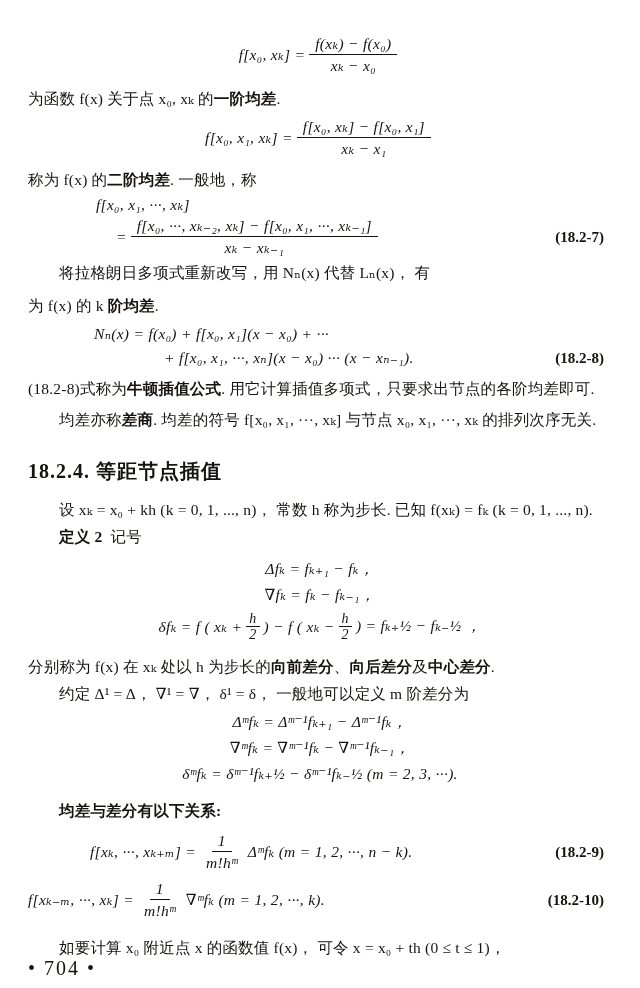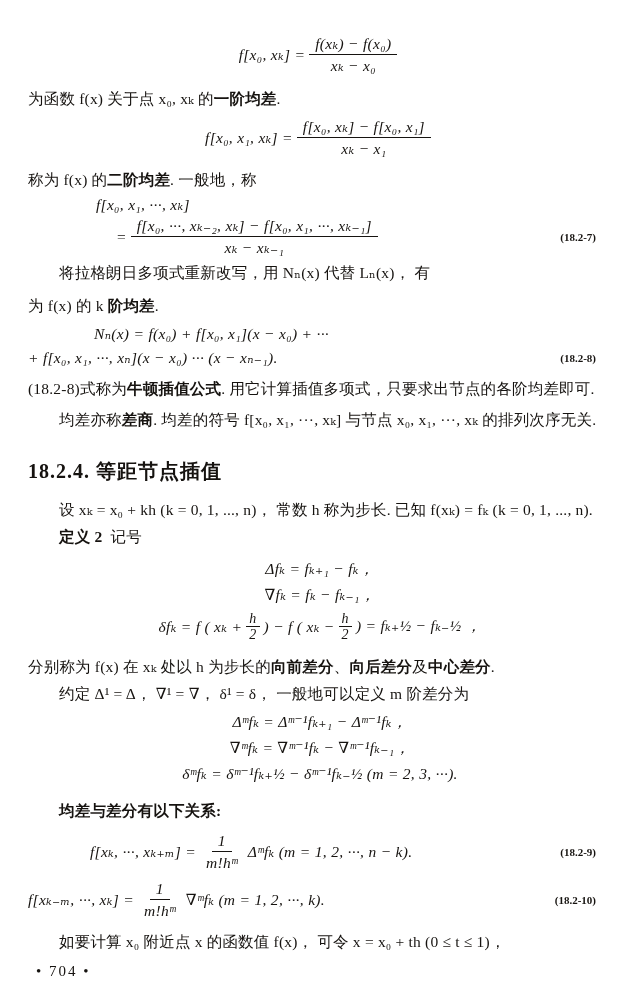--- a/index.html
+++ b/index.html
@@ -8,32 +8,32 @@
     font-family:"Liberation Serif","DejaVu Serif",serif;
     -webkit-font-smoothing:antialiased;
   }
   .page{box-sizing:border-box;width:640px;height:988px;padding:34px 28px 0 28px;position:relative;}
   .para{font-size:15.5px;line-height:25px;text-align:justify;letter-spacing:.2px;}
   .indent{text-indent:2em;}
   .b{font-weight:bold;}
   .eq{font-size:15.5px;font-style:italic;letter-spacing:.3px;}
   .eq-center{display:flex;justify-content:center;align-items:center;}
   .eq-row{position:relative;display:flex;align-items:center;}
-  .eq-tag{position:absolute;right:16px;top:50%;transform:translateY(-50%);
-          font-style:normal;font-weight:bold;font-size:11px;letter-spacing:0;}
+  .eq-tag{position:absolute;right:8px;top:50%;transform:translateY(-50%);
+          font-style:normal;font-weight:bold;font-size:15px;letter-spacing:0;}
   .frac{display:inline-flex;flex-direction:column;align-items:center;margin:0 4px;vertical-align:middle;}
   .frac .fn{display:block;padding:0 6px 0 6px;border-bottom:1.4px solid #161310;line-height:20px;text-align:center;}
   .frac .fd{display:block;padding:1px 6px 0 6px;line-height:20px;text-align:left;}
   .frac.small .fn{padding:0 3px 0 3px;line-height:15px;font-size:14px;}
   .frac.small .fd{padding:0 3px;line-height:15px;font-size:14px;}
   .section-heading{font-size:20px;font-weight:bold;letter-spacing:1px;}
-  .footer{position:absolute;left:36px;bottom:8px;font-size:15px;letter-spacing:2px;}
+  .footer{position:absolute;left:28px;bottom:8px;font-size:20px;letter-spacing:2px;}
   
   .mt2{margin-top:2px;}.mt4{margin-top:4px;}.mt6{margin-top:6px;}.mt8{margin-top:8px;}
-  .mt10{margin-top:10px;}.mt12{margin-top:12px;}.mt14{margin-top:8px;}.mt26{margin-top:26px;}
+  .mt10{margin-top:10px;}.mt12{margin-top:12px;}.mt14{margin-top:14px;}.mt26{margin-top:26px;}
   .lh24{line-height:24px;}
 </style>
 </head>
 <body>
 
 <div class="page">
 
   <div class="eq eq-center">
     <span>f[x₀, xₖ] =</span>
     <span class="frac">
@@ -70,21 +70,21 @@
     <span class="eq-tag">(18.2-7)</span>
   </div>
 
   <div class="para indent mt2">将拉格朗日多项式重新改写，用 Nₙ(x) 代替 Lₙ(x)， 有</div>
 
   <div class="para mt8">
     <span>为 f(x) 的 k </span><span class="b">阶均差</span><span>.</span>
   </div>
 
   <div class="eq mt4 lh24" style="margin-left:66px;">Nₙ(x) = f(x₀) + f[x₀, x₁](x − x₀) + ···</div>
-  <div class="eq eq-row lh24" style="">
+  <div class="eq eq-row lh24" style="margin-left:136px;">
     <span>+ f[x₀, x₁, ···, xₙ](x − x₀) ··· (x − xₙ₋₁).</span>
     <span class="eq-tag">(18.2-8)</span>
   </div>
 
   <div class="para mt6">
     <span>(18.2-8)式称为</span><span class="b">牛顿插值公式</span><span>. 用它计算插值多项式，只要求出节点的各阶均差即可.</span>
   </div>
 
   <div class="para indent mt6">
     <span>均差亦称</span><span class="b">差商</span><span>. 均差的符号 f[x₀, x₁, ···, xₖ] 与节点 x₀, x₁, ···, xₖ 的排列次序无关.</span>

